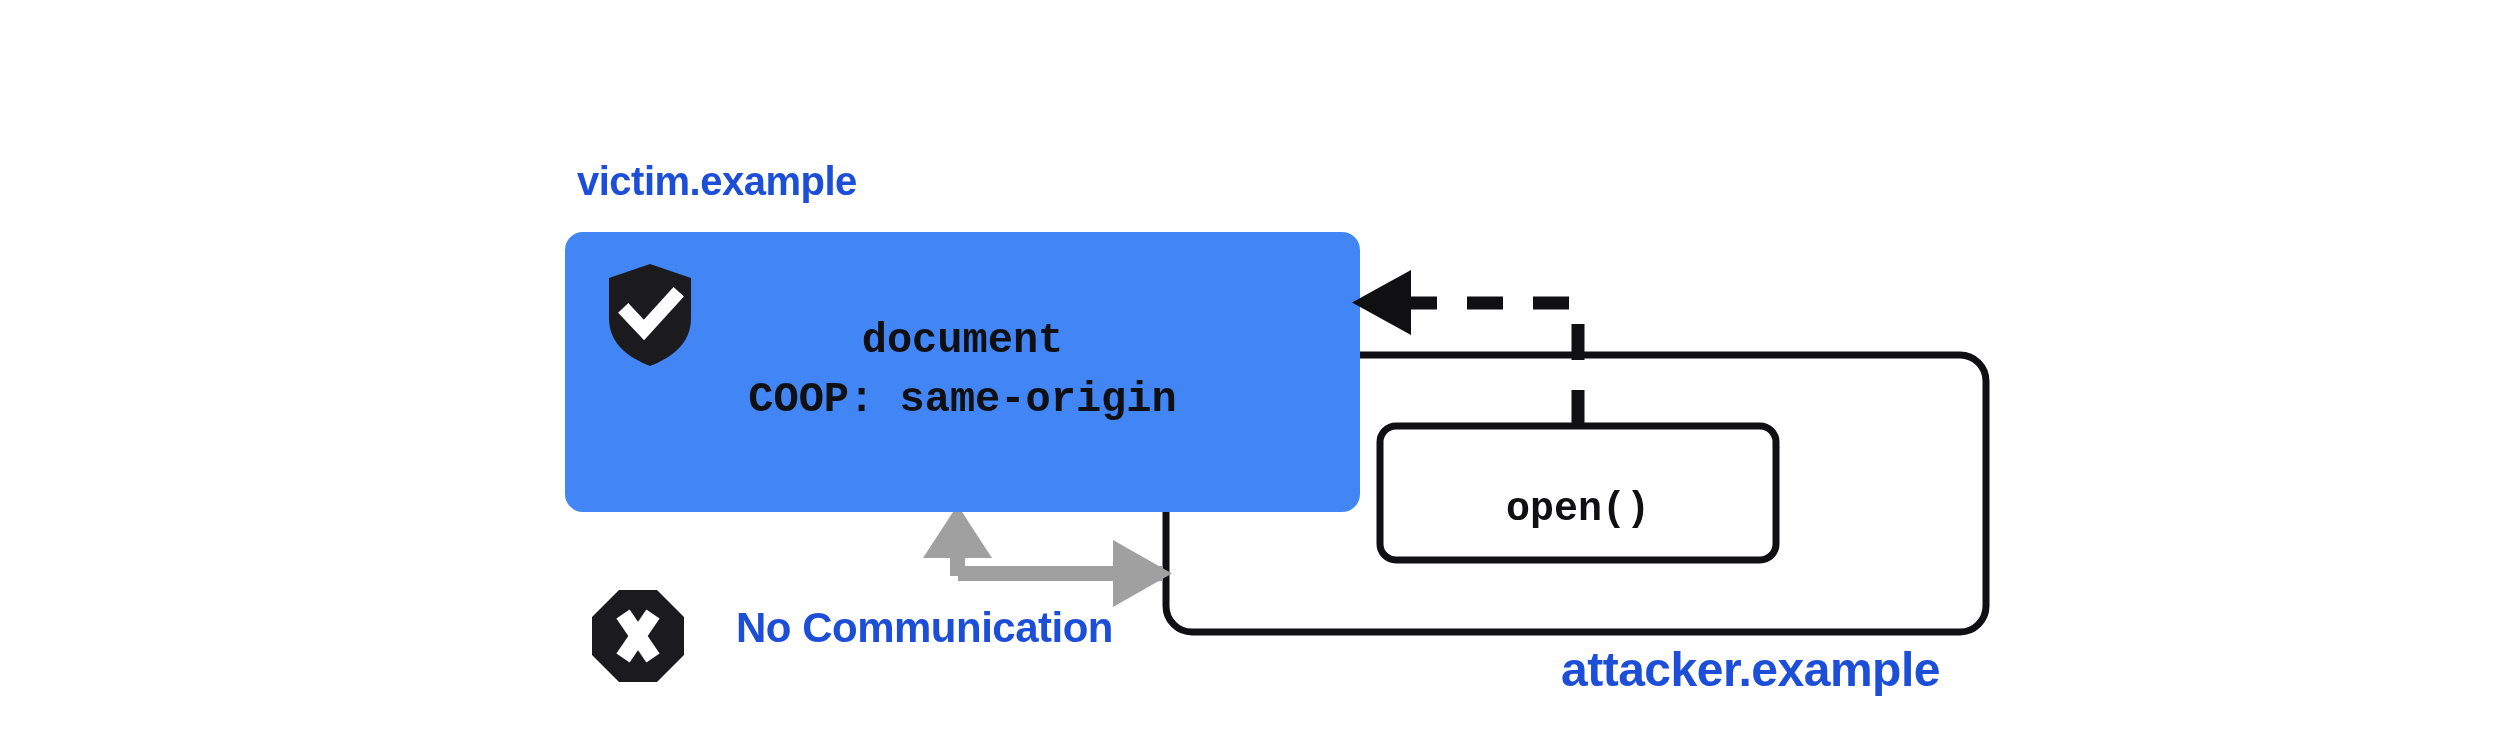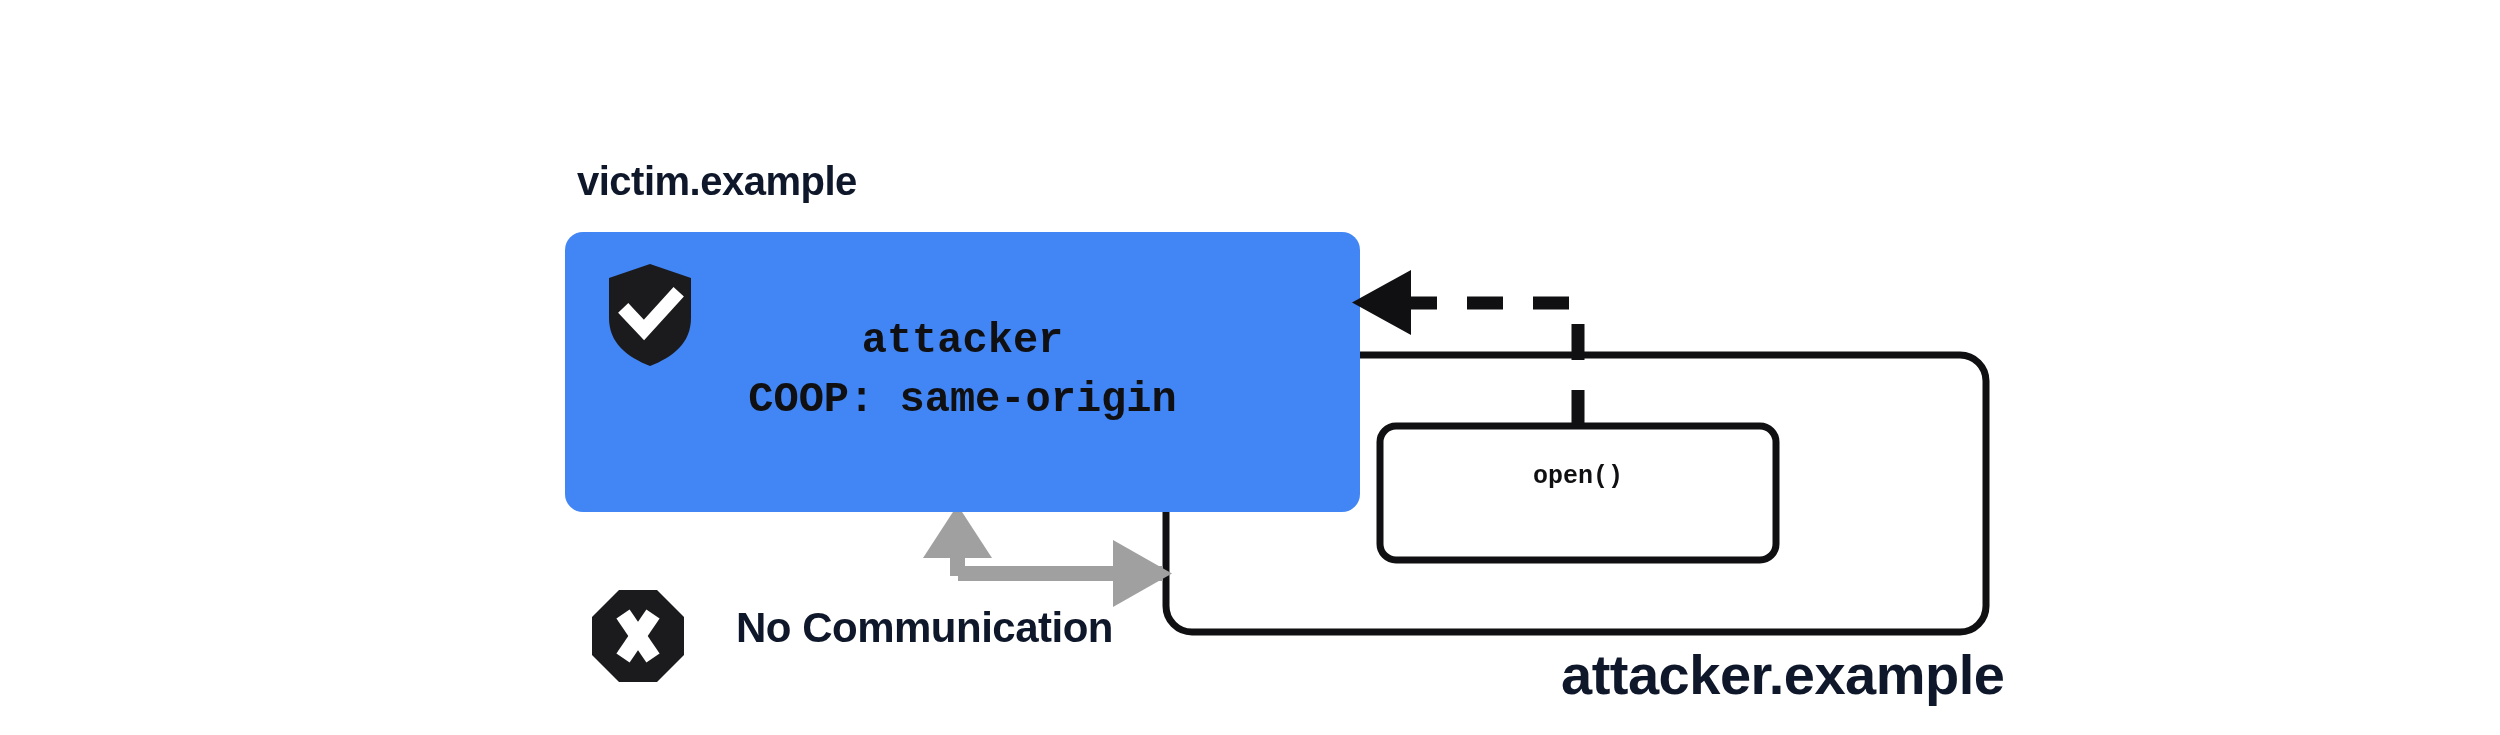--- a/index.html
+++ b/index.html
@@ -23,33 +23,33 @@
     left: 0;
     top: 0;
     width: 2500px;
     height: 735px;
     display: block;
   }
   .lbl {
     position: absolute;
     font-family: "Liberation Sans", sans-serif;
     font-weight: bold;
-    color: #0f172a;
+    color: #1d4ed8;
     white-space: nowrap;
     letter-spacing: -0.5px;
   }
   #victim-label {
     left: 577px;
     top: 159px;
     font-size: 40px;
   }
   #attacker-label {
     left: 1561px;
     top: 642px;
-    font-size: 56px;
+    font-size: 48px;
   }
   #no-comm-label {
     left: 706px;
     top: 604px;
     font-size: 42px;
     margin-left: 30px;
   }
   .mono {
     position: absolute;
     font-family: "Liberation Mono", "DejaVu Sans Mono", monospace;
@@ -68,23 +68,23 @@
   #coop-text {
     left: 565px;
     top: 379px;
     width: 795px;
     font-size: 42px;
     line-height: 1.0;
     text-align: center;
   }
   #open-text {
     left: 1380px;
-    top: 464px;
+    top: 490px;
     width: 396px;
-    font-size: 25px;
+    font-size: 40px;
     line-height: 1.0;
   }
 </style>
 </head>
 <body>
 
 <div id="stage">
 
   <svg id="diagram-svg" viewBox="0 0 2500 735" xmlns="http://www.w3.org/2000/svg">
 
@@ -124,21 +124,21 @@
       <polygon points="619,590 657,590 684,617 684,655 657,682 619,682 592,655 592,617" fill="#1b1b1d"></polygon>
       <g stroke="#ffffff" stroke-width="16" stroke-linecap="butt">
         <line x1="623" y1="614" x2="653" y2="658"></line>
         <line x1="653" y1="614" x2="623" y2="658"></line>
       </g>
     </g>
   </svg>
 
   <div class="lbl" id="victim-label">victim.example</div>
 
-  <div class="mono" id="document-text">attacker</div>
+  <div class="mono" id="document-text">document</div>
 
   <div class="mono" id="coop-text">COOP: same-origin</div>
 
   <div class="mono" id="open-text">open()</div>
 
   <div class="lbl" id="no-comm-label">No Communication</div>
 
   <div class="lbl" id="attacker-label">attacker.example</div>
 
 </div>

